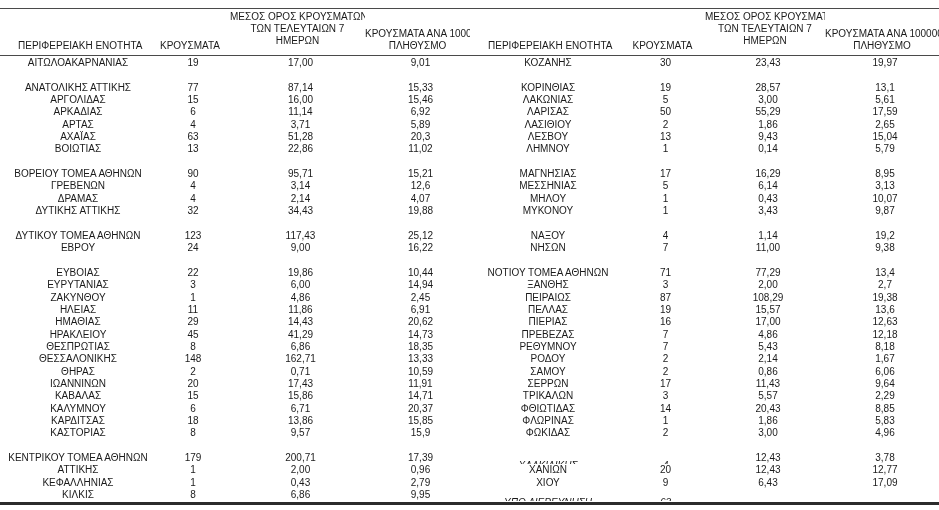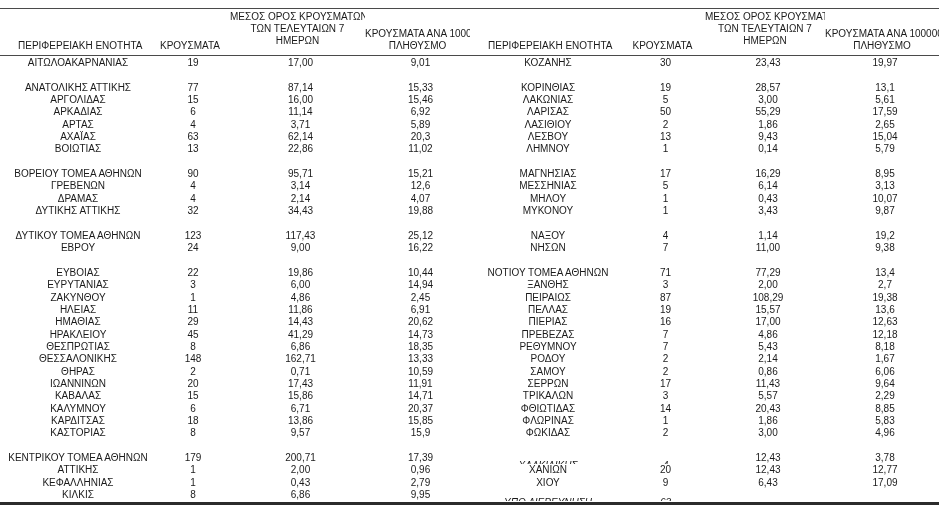--- a/index.html
+++ b/index.html
@@ -128,21 +128,21 @@
         <div class="cell">3,71</div>
         <div class="cell">5,89</div>
         <div class="cell">ΛΑΣΙΘΙΟΥ</div>
         <div class="cell">2</div>
         <div class="cell">1,86</div>
         <div class="cell">2,65</div>
       </div>
       <div class="row grid-cols">
         <div class="cell">ΑΧΑΪΑΣ</div>
         <div class="cell">63</div>
-        <div class="cell">62,14</div>
+        <div class="cell">51,28</div>
         <div class="cell">20,3</div>
         <div class="cell">ΛΕΣΒΟΥ</div>
         <div class="cell">13</div>
         <div class="cell">9,43</div>
         <div class="cell">15,04</div>
       </div>
       <div class="row grid-cols">
         <div class="cell">ΒΟΙΩΤΙΑΣ</div>
         <div class="cell">13</div>
         <div class="cell">22,86</div>

